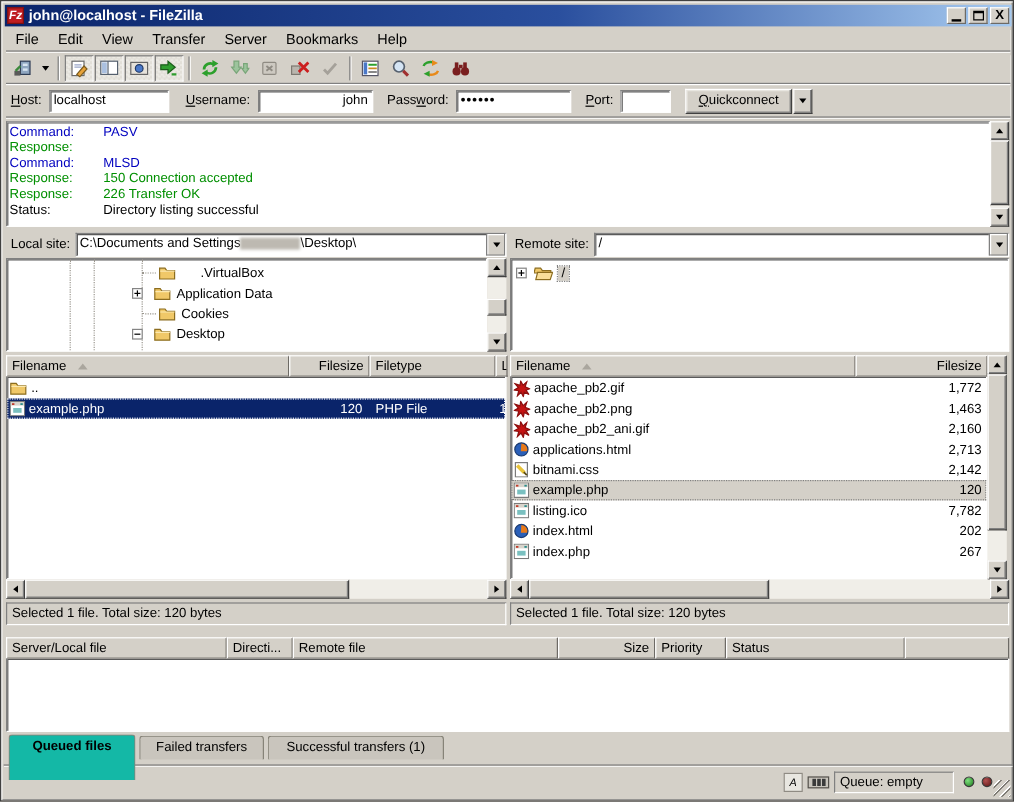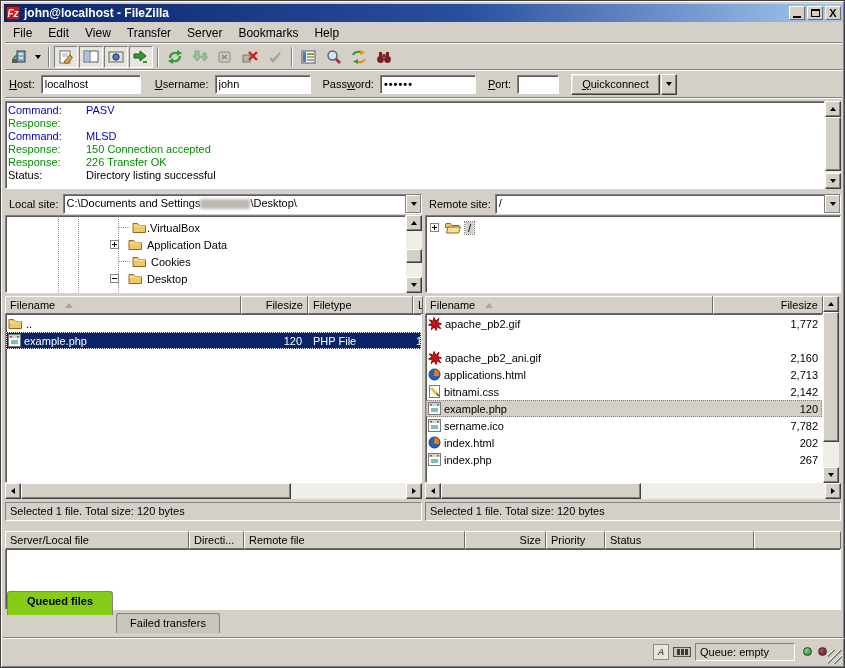--- a/index.html
+++ b/index.html
@@ -94,21 +94,21 @@
   .file-row .icon { margin:0 3px 0 2px; flex:none; display:flex; }
   .cell-size { position:absolute; text-align:right; }
   .sel-active { background:#0a246a; color:#fff; outline:1px dotted #fff; outline-offset:-1px; }
   .sel-inactive { background:#d4d0c8; color:#000; outline:1px dotted #808080; outline-offset:-1px; }
   .status-strip { top:501px; height:19px; background:#d4d0c8; border:1px solid;
     border-color:#808080 #fff #fff #808080; padding:2px 4px; white-space:nowrap; overflow:hidden; }
 
   
   .tab { position:absolute; top:612px; height:20px; padding:3px 10px 0 10px; background:#c9c5bd;
     border:1px solid #868378; border-bottom:none; border-radius:3px 3px 0 0; white-space:nowrap; }
-  .tab.active { background:#84cc16; font-weight:bold; height:24px; top:590px; z-index:2; }
+  .tab.active { background:#14b8a6; font-weight:bold; height:38px; top:611px; z-index:2; }
 
   
   .statusbar { left:2px; top:636px; width:841px; height:29px; border-top:1px solid #808080; box-shadow:0 1px 0 #fff inset; }
   .led { width:9px; height:9px; border-radius:50%; border:1px solid #3a3a3a; }
   .grip { right:2px; bottom:2px; width:14px; height:14px;
     background:repeating-linear-gradient(135deg, transparent 0 3px, #fff 3px 4px, #807d76 4px 5px); }
 </style>
 </head>
 <body>
 
@@ -243,21 +243,21 @@
           <circle cx="4.5" cy="10.5" r="3.4" fill="#7a1f1f"></circle>
           <circle cx="11.5" cy="10.5" r="3.4" fill="#7a1f1f"></circle>
         </svg>
     </div>
   </div>
 
   <div class="a qcbar">
     <span class="qc-label"><u>H</u>ost:</span>
     <input class="qc-input" style="width: 100px;" value="localhost">
     <span class="qc-label" style="margin-left:8px"><u>U</u>sername:</span>
-    <input class="qc-input" style="width: 96px;" value="john">
+    <input class="qc-input" style="width: 96px; text-align: right;" value="john">
     <span class="qc-label" style="margin-left:6px">Pass<u>w</u>ord:</span>
     <input class="qc-input" style="width: 96px; font-weight: bold; letter-spacing: 1px;" value="••••••">
     <span class="qc-label" style="margin-left:6px"><u>P</u>ort:</span>
     <input class="qc-input" style="width: 42px;" value="">
     <button class="qc-btn" style="margin-left:6px"><u>Q</u>uickconnect</button>
     <div class="qc-btn-drop" style="margin-left:-5px">
         <div class="tri down"></div>
       </div>
   </div>
 
@@ -320,21 +320,21 @@
   <div class="a sunkenw" style="left:4px;top:214px;width:401px;height:78px;overflow:hidden">
     <div class="guide-v" style="left:52px;top:0;height:78px"></div>
     <div class="guide-v" style="left:72px;top:0;height:78px"></div>
     <div class="guide-v" style="left:112px;top:0;height:78px"></div>
     <div class="tree-row" style="left:108px;top:3px">
       <div class="guide-h" style="left:4px;top:8px;width:12px"></div>
       <svg width="15" height="13" style="margin-left:18px">
           <path d="M1 2.5 h4.5 l1.5 2 h6.5 v7 h-12.5 z" fill="#f0c868" stroke="#8c6d1f"></path>
           <path d="M1.5 5 h12" stroke="#fce9b0"></path>
         </svg>
-      <span style="margin-left:0">.VirtualBox</span>
+      <span style="margin-left:20px">.VirtualBox</span>
     </div>
     <div class="tree-row" style="left:104px;top:20px">
       <div class="expander plus"></div>
       <svg width="15" height="13" style="margin-left:9px">
           <path d="M1 2.5 h4.5 l1.5 2 h6.5 v7 h-12.5 z" fill="#f0c868" stroke="#8c6d1f"></path>
           <path d="M1.5 5 h12" stroke="#fce9b0"></path>
         </svg>
       <span style="margin-left:4px">Application Data</span>
     </div>
     <div class="tree-row" style="left:108px;top:37px">
@@ -445,20 +445,29 @@
   <div class="a sunkenw" style="left:424px;top:313px;width:398px;height:169px;overflow:hidden;border-top:none">
     <div class="file-row" style="left:0;top:1px;width:396px">
       <span class="icon">
           <svg width="14" height="14">
             <polygon points="13.5,7 10.3,8.1 12.8,11.8 8.9,9.8 8.1,13.5 6.2,9.9 3.2,12.8 4.3,8.6 0.5,8 4,6 1.2,2.8 5.4,4.2 5.9,0.5 7.9,4 11,1.2 9.6,5.4" fill="#c41414" stroke="#8c0e0e"></polygon>
           </svg>
         </span>
       <span>apache_pb2.gif</span>
       <span class="cell-size" style="left:288px;width:104px">1,772</span>
     </div>
+    <div class="file-row" style="left:0;top:18px;width:396px">
+      <span class="icon">
+          <svg width="14" height="14">
+            <polygon points="13.5,7 10.3,8.1 12.8,11.8 8.9,9.8 8.1,13.5 6.2,9.9 3.2,12.8 4.3,8.6 0.5,8 4,6 1.2,2.8 5.4,4.2 5.9,0.5 7.9,4 11,1.2 9.6,5.4" fill="#c41414" stroke="#8c0e0e"></polygon>
+          </svg>
+        </span>
+      <span>apache_pb2.png</span>
+      <span class="cell-size" style="left:288px;width:104px">1,463</span>
+    </div>
     <div class="file-row" style="left:0;top:35px;width:396px">
       <span class="icon">
           <svg width="14" height="14">
             <polygon points="13.5,7 10.3,8.1 12.8,11.8 8.9,9.8 8.1,13.5 6.2,9.9 3.2,12.8 4.3,8.6 0.5,8 4,6 1.2,2.8 5.4,4.2 5.9,0.5 7.9,4 11,1.2 9.6,5.4" fill="#c41414" stroke="#8c0e0e"></polygon>
           </svg>
         </span>
       <span>apache_pb2_ani.gif</span>
       <span class="cell-size" style="left:288px;width:104px">2,160</span>
     </div>
     <div class="file-row" style="left:0;top:52px;width:396px">
@@ -499,21 +508,21 @@
     <div class="file-row" style="left:0;top:103px;width:396px">
       <span class="icon">
           <svg width="13" height="13">
             <rect x="0.5" y="0.5" width="12" height="12" fill="#fff" stroke="#7a7a7a"></rect>
             <rect x="1" y="1" width="11" height="3" fill="#d8d4cc"></rect>
             <rect x="2" y="2" width="2" height="1.5" fill="#c23a2a"></rect>
             <rect x="9" y="2" width="2" height="1.5" fill="#2a8c8c"></rect>
             <rect x="3" y="6" width="7" height="4" fill="#7ac0c0"></rect>
           </svg>
         </span>
-      <span>sername.ico</span>
+      <span>listing.ico</span>
       <span class="cell-size" style="left:288px;width:104px">7,782</span>
     </div>
     <div class="file-row" style="left:0;top:120px;width:396px">
       <span class="icon">
           <svg width="13" height="13">
             <circle cx="6.5" cy="6.5" r="5.5" fill="#2a5fb8"></circle>
             <path d="M6.5 1 a5.5 5.5 0 0 1 5.3 7 L6 8 Z" fill="#e87a1a"></path>
             <circle cx="6.5" cy="6.5" r="5.5" fill="none" stroke="#1a3a70"></circle>
           </svg>
         </span>
@@ -577,20 +586,21 @@
     <div class="col-hdr" style="left:600px;width:149px">
         <span>Status</span>
       </div>
     <div class="col-hdr" style="left:749px;width:87px"></div>
   </div>
 
   <div class="a sunkenw" style="left:4px;top:548px;width:836px;height:61px;border-top:none"></div>
 
   <div class="tab active" style="left:6px;width:106px;text-align:center">Queued files</div>
   <div class="tab" style="left:115px;width:104px;text-align:center">Failed transfers</div>
+  <div class="tab" style="left:222px;width:147px;text-align:center">Successful transfers (1)</div>
 
   <div class="a statusbar">
     <div class="a" style="left:650px;top:6px;width:16px;height:16px;background:#e8e6e0;border:1px solid #8f8b83;display:flex;align-items:center;justify-content:center;font-size:9px;font-style:italic">A</div>
     <div class="a" style="left:670px;top:9px;width:18px;height:10px;background:#c8c4bc;border:1px solid #55524c;display:flex;gap:1px;align-items:center;justify-content:center">
       <span style="width:3px;height:6px;background:#3a3a3a"></span>
       <span style="width:3px;height:6px;background:#3a3a3a"></span>
       <span style="width:3px;height:6px;background:#3a3a3a"></span>
     </div>
     <div class="a sunkeng" style="left:692px;top:5px;width:100px;height:18px;padding:2px 4px;background:#d4d0c8">Queue: empty</div>
     <div class="a led" style="left:800px;top:9px;background:radial-gradient(circle at 35% 35%, #7fe07f, #1e7a1e)"></div>

